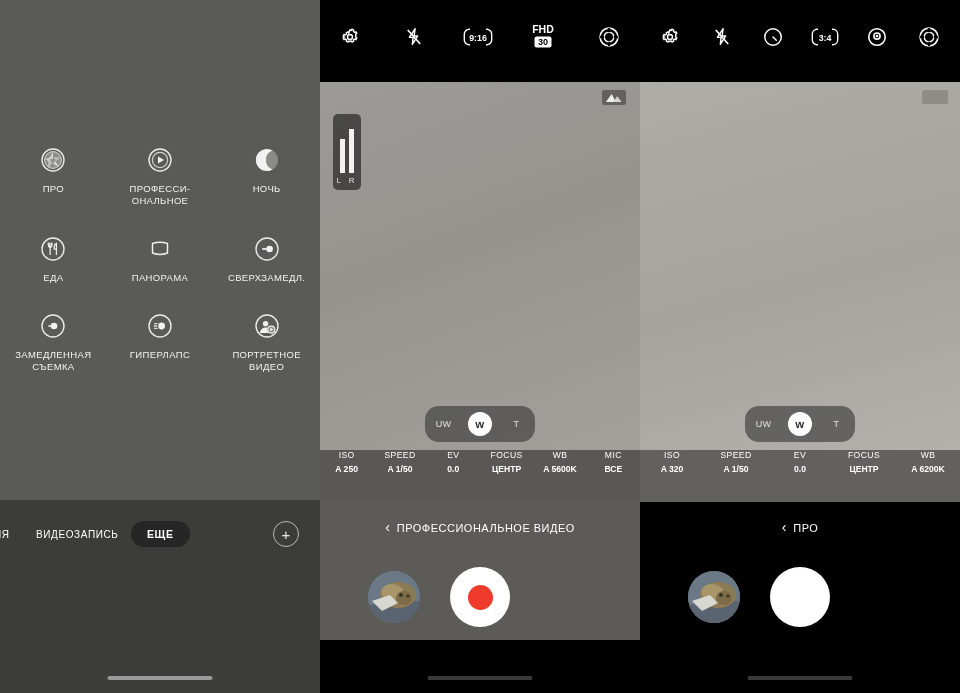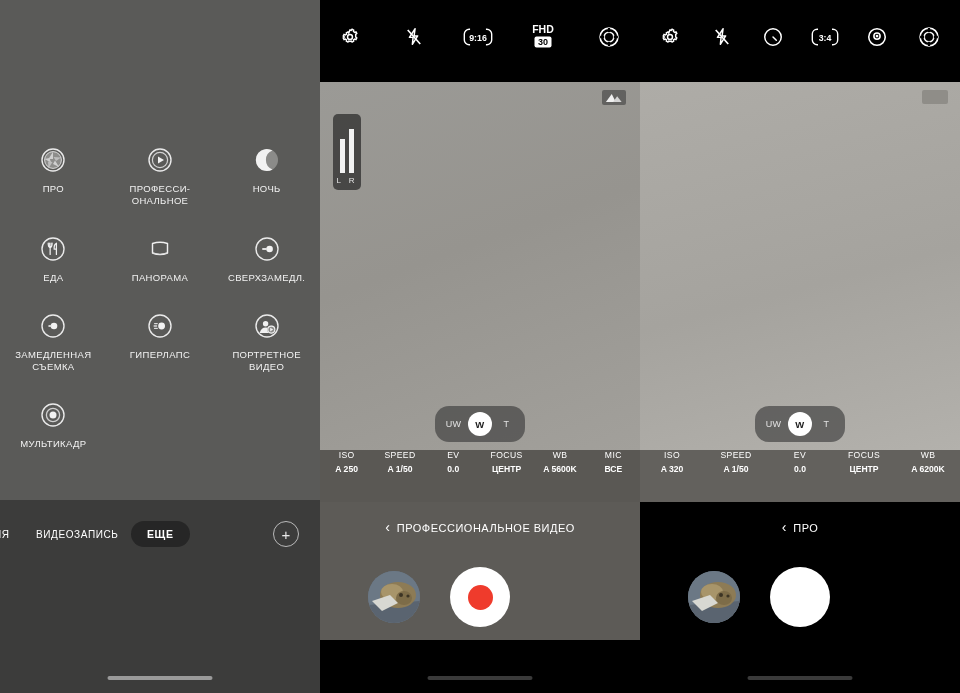--- a/index.html
+++ b/index.html
@@ -86,21 +86,21 @@
     display:flex; align-items:center; justify-content:center;
   }
   .scene-ic2 {
     position: absolute; right: 12px; top: 8px; width: 26px; height: 14px;
     background: #8f8d88; border-radius: 2px;
   }
   .zoom-pill {
     position: absolute; bottom: 8px; left: 50%; transform: translateX(-50%);
     height: 28px; padding: 18px 9px; border-radius: 14px;
     background: rgba(60,60,60,.66);
-    display: flex; align-items: center; gap: 5px;
+    display: flex; align-items: center; gap: 15px;
   }
   .zp-opt {
     color: #e2e2e2; font-size: 9px; width: 19px; text-align: center;
     letter-spacing: .3px;
   }
   .zp-opt.sel {
     background: #fff; color: #1c1c1c; font-weight: bold;
     width: 24px; height: 24px; border-radius: 50%;
     display: flex; align-items: center; justify-content: center; font-size: 9.5px;
   }
@@ -270,30 +270,20 @@
             <path d="M6.6 21 Q8.4 15.6 12.6 15.6 Q16.8 15.6 18.6 21 Z" fill="#f0f0f0"></path>
             <circle cx="18.3" cy="17.6" r="4.1" fill="#8b8b89"></circle>
             <circle cx="18.3" cy="17.6" r="3.5" fill="none" stroke="#ededed" stroke-width="1.1"></circle>
             <path d="M17.2 15.8 L20.2 17.6 L17.2 19.4 Z" fill="#f0f0f0"></path>
           </svg>
         </span>
         <span class="mode-label">ПОРТРЕТНОЕ ВИДЕО</span>
       </div>
 
 
-      <div class="mode-cell">
-        <span class="mode-ic">
-          <svg width="28" height="28" viewBox="0 0 28 28">
-            <circle cx="14" cy="14" r="11" fill="none" stroke="#eaeaea" stroke-width="1.4"></circle>
-            <circle cx="14" cy="14" r="6.6" fill="none" stroke="#cfcfcf" stroke-width="1.3"></circle>
-            <circle cx="14" cy="14" r="3.5" fill="#f2f2f2"></circle>
-          </svg>
-        </span>
-        <span class="mode-label">МУЛЬТИКАДР</span>
-      </div>
 
     </div>
 
     <div class="bottombar1">
       <div class="modebar">
         <span class="modebar-item mb-cut">ИЯ</span>
         <span class="modebar-item mb-video">ВИДЕОЗАПИСЬ</span>
         <span class="modebar-item mb-more">ЕЩЕ</span>
         <span class="mb-plus">+</span>
       </div>

